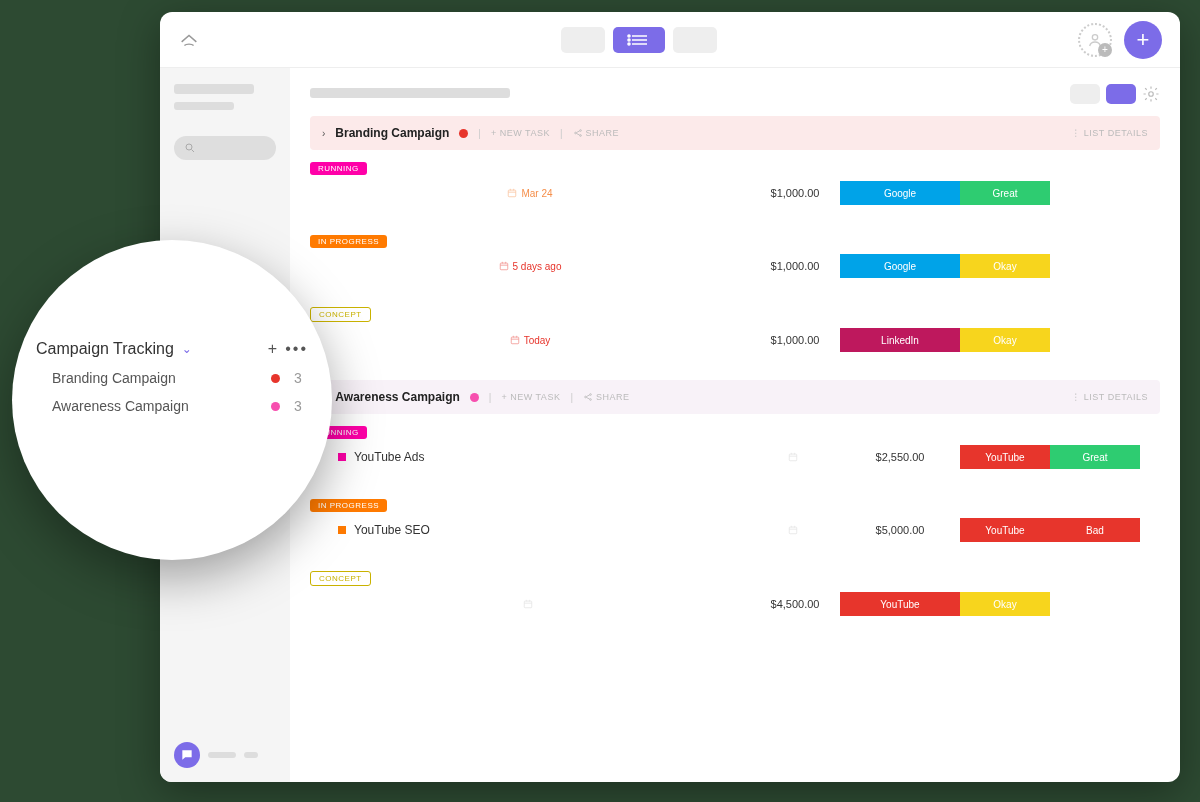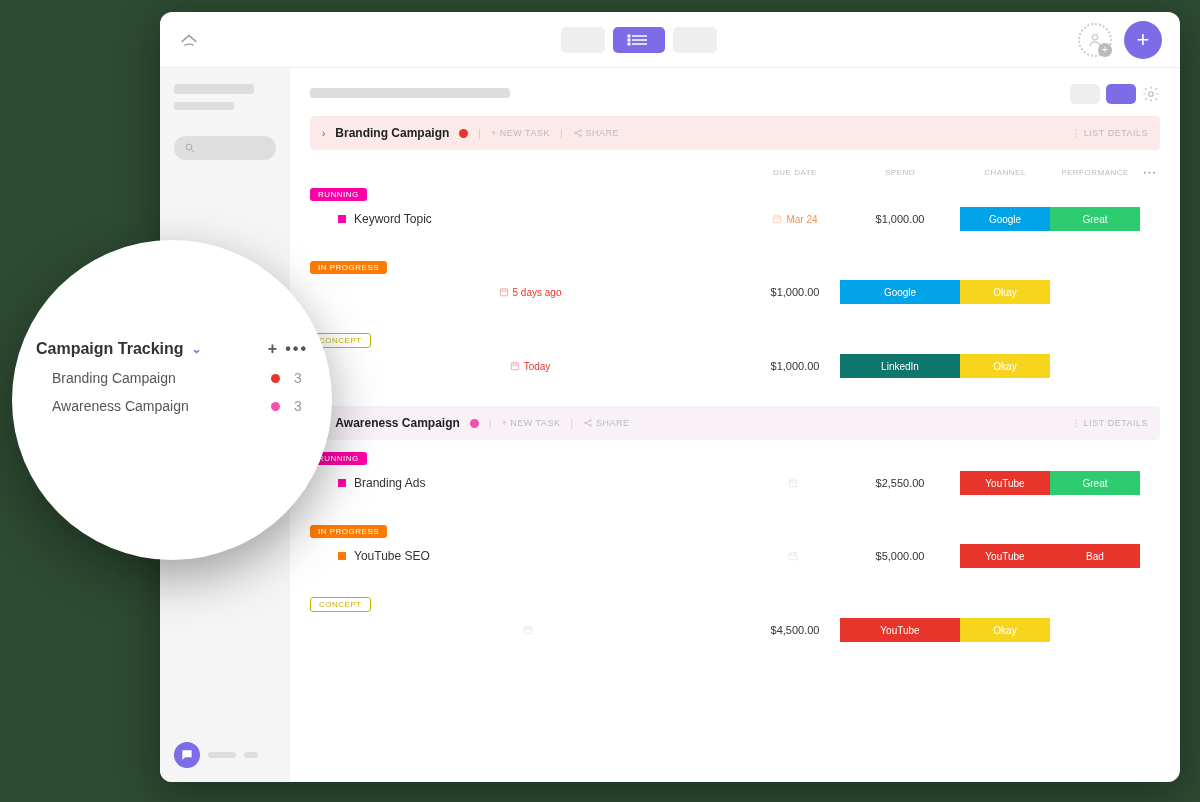--- a/index.html
+++ b/index.html
@@ -43,21 +43,21 @@
 .sq{width:8px;height:8px}
 .date{display:flex;align-items:center;justify-content:center;gap:4px;font-size:10px}
 .date .cal{width:10px;height:10px;opacity:.5}
 .spend{text-align:center;font-size:11px;color:#333}
 .chip{height:24px;display:flex;align-items:center;justify-content:center;color:#fff;font-size:10px}
 .dots3{color:#999;text-align:center;font-size:14px;letter-spacing:1px}
 .group{margin-bottom:14px}
 .bottom{position:absolute;left:14px;bottom:14px;display:flex;align-items:center;gap:8px}
 .chat{width:26px;height:26px;border-radius:50%;background:#7C6CE8;display:flex;align-items:center;justify-content:center}
 .zoom{position:absolute;left:12px;top:240px;width:320px;height:320px;border-radius:50%;background:#fff;box-shadow:0 18px 50px rgba(0,0,0,.35);padding:100px 24px 0;font-size:14px}
-.zhdr{display:flex;align-items:center;gap:8px;font-weight:700;color:#333;font-size:16px}
+.zhdr{display:flex;align-items:center;gap:8px;font-weight:400;color:#333;font-size:16px}
 .zhdr .zchev{color:#7C6CE8;font-size:12px}
 .zhdr .sp{flex:1}
 .zhdr .zi{color:#555;font-size:16px}
 .zhdr .zdots{color:#555;font-size:16px;letter-spacing:2px}
 .zitem{display:flex;align-items:center;gap:10px;padding:12px 2px 0 16px;color:#555;font-size:14px}
 .zitem .sp{flex:1}
 .zitem .cnt{color:#999;width:16px;text-align:center}
 </style>
 </head>
 <body>
@@ -145,33 +145,21 @@
                 <circle cx="6" cy="12" r="2"></circle>
                 <circle cx="18" cy="6" r="2"></circle>
                 <circle cx="18" cy="18" r="2"></circle>
                 <line x1="8" y1="11" x2="16" y2="7"></line>
                 <line x1="8" y1="13" x2="16" y2="17"></line>
               </svg>
               <span class="small-link">SHARE</span>
             </span>
   <span class="listdet">⋮ LIST DETAILS</span>
           </div>
-          <div class="cols">
-            <div></div>
-  <div class="hd">DUE DATE</div>
-  <div class="hd">SPEND</div>
-  <div class="hd">CHANNEL</div>
-  <div class="hd">PERFORMANCE</div>
-  <div class="dots3">⋯</div>
-          </div>
           <div class="group"><span class="status-chip" style="background:#ff00a8;color:#fff;border:none">RUNNING</span><div class="row">
-              <div class="task">
-                <span class="sq" style="background:#ff00a8"></span>
-                <span>Keyword Topic</span>
-              </div>
       <div class="date" style="color:#F58F4B">
                 <svg class="cal" viewBox="0 0 24 24" fill="none" stroke="#F58F4B" stroke-width="2">
                   <rect x="3" y="5" width="18" height="16" rx="2"></rect>
                   <line x1="3" y1="10" x2="21" y2="10"></line>
                   <line x1="8" y1="2" x2="8" y2="6"></line>
                   <line x1="16" y1="2" x2="16" y2="6"></line>
                 </svg>
                 <span>Mar 24</span>
               </div>
       <div class="spend">$1,000.00</div>
@@ -198,21 +186,21 @@
       <div class="date" style="color:#E7352C">
                 <svg class="cal" viewBox="0 0 24 24" fill="none" stroke="#E7352C" stroke-width="2">
                   <rect x="3" y="5" width="18" height="16" rx="2"></rect>
                   <line x1="3" y1="10" x2="21" y2="10"></line>
                   <line x1="8" y1="2" x2="8" y2="6"></line>
                   <line x1="16" y1="2" x2="16" y2="6"></line>
                 </svg>
                 <span>Today</span>
               </div>
       <div class="spend">$1,000.00</div>
-      <div class="chip" style="background:#0f766e">LinkedIn</div>
+      <div class="chip" style="background:#be185d">LinkedIn</div>
       <div class="chip" style="background:#F7D51D">Okay</div>
       <div></div>
             </div></div>
           <div class="campbar alt">
             <span class="chev">›</span>
   <span class="camp-title">Awareness Campaign</span>
   <span class="dot" style="background:#F74FAF"></span>
   <span class="sep">|</span>
   <span class="small-link">+ NEW TASK</span>
   <span class="sep">|</span>
@@ -224,21 +212,21 @@
                 <line x1="8" y1="11" x2="16" y2="7"></line>
                 <line x1="8" y1="13" x2="16" y2="17"></line>
               </svg>
               <span class="small-link">SHARE</span>
             </span>
   <span class="listdet">⋮ LIST DETAILS</span>
           </div>
           <div class="group"><span class="status-chip" style="background:#ff00a8;color:#fff;border:none">RUNNING</span><div class="row">
               <div class="task">
                 <span class="sq" style="background:#ff00a8"></span>
-                <span>Branding Ads</span>
+                <span>YouTube Ads</span>
               </div>
       <div class="date" style="color:#bbb">
                 <svg class="cal" viewBox="0 0 24 24" fill="none" stroke="#ccc" stroke-width="2">
                   <rect x="3" y="5" width="18" height="16" rx="2"></rect>
                   <line x1="3" y1="10" x2="21" y2="10"></line>
                   <line x1="8" y1="2" x2="8" y2="6"></line>
                   <line x1="16" y1="2" x2="16" y2="6"></line>
                 </svg>
                 <span></span>
               </div>

